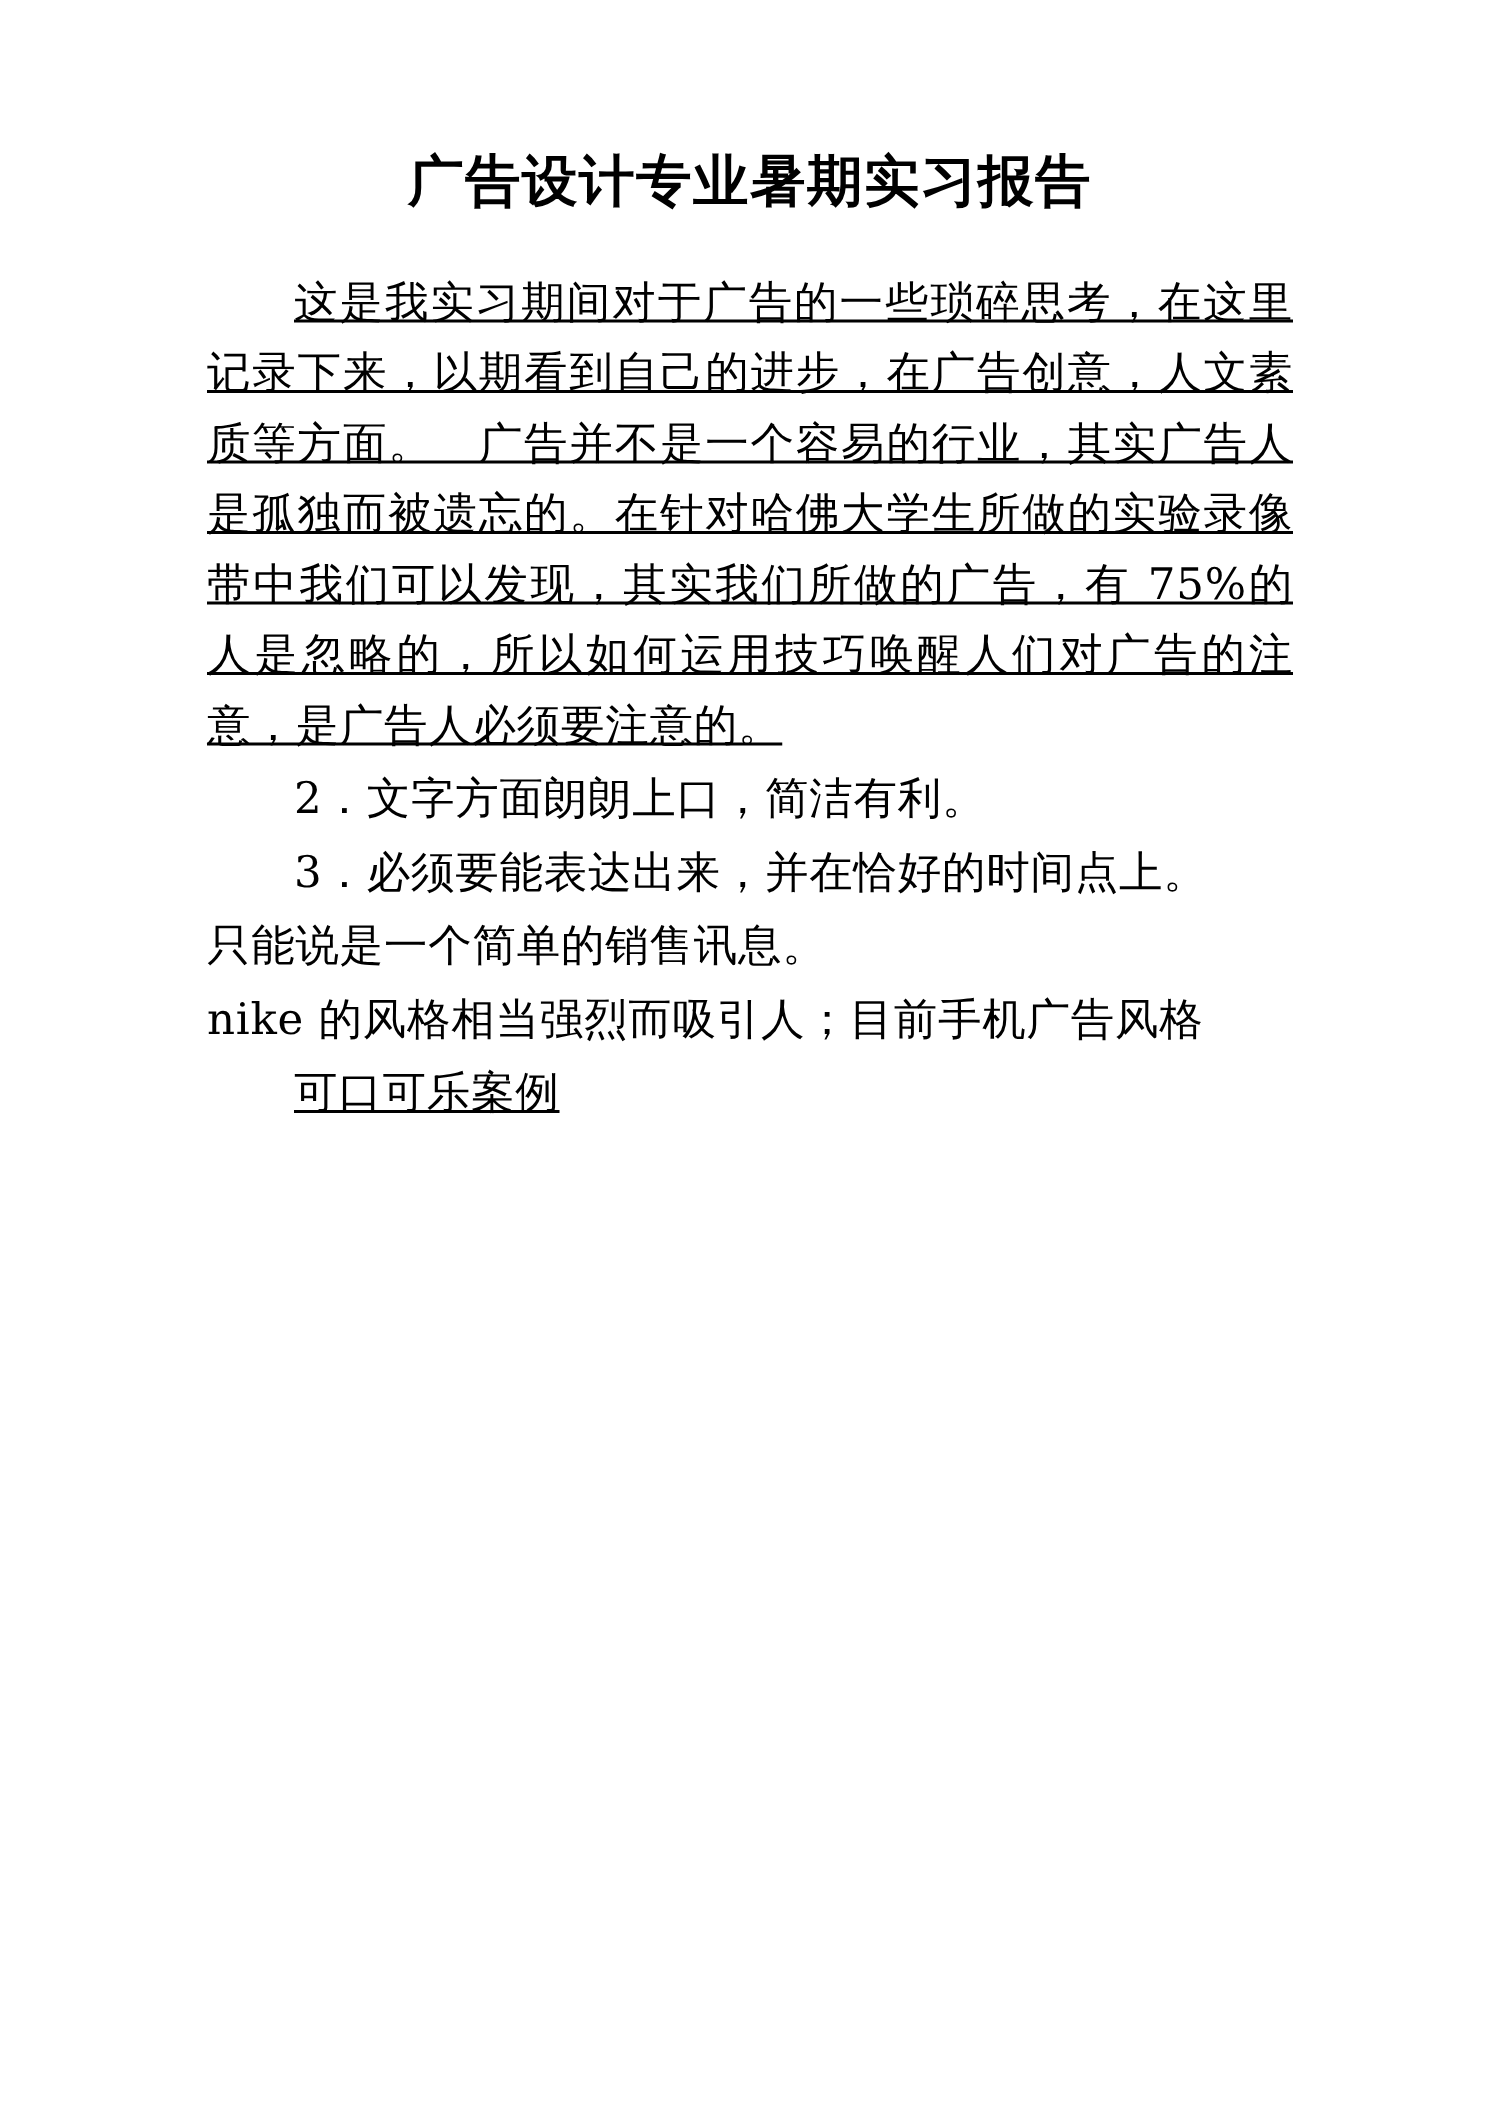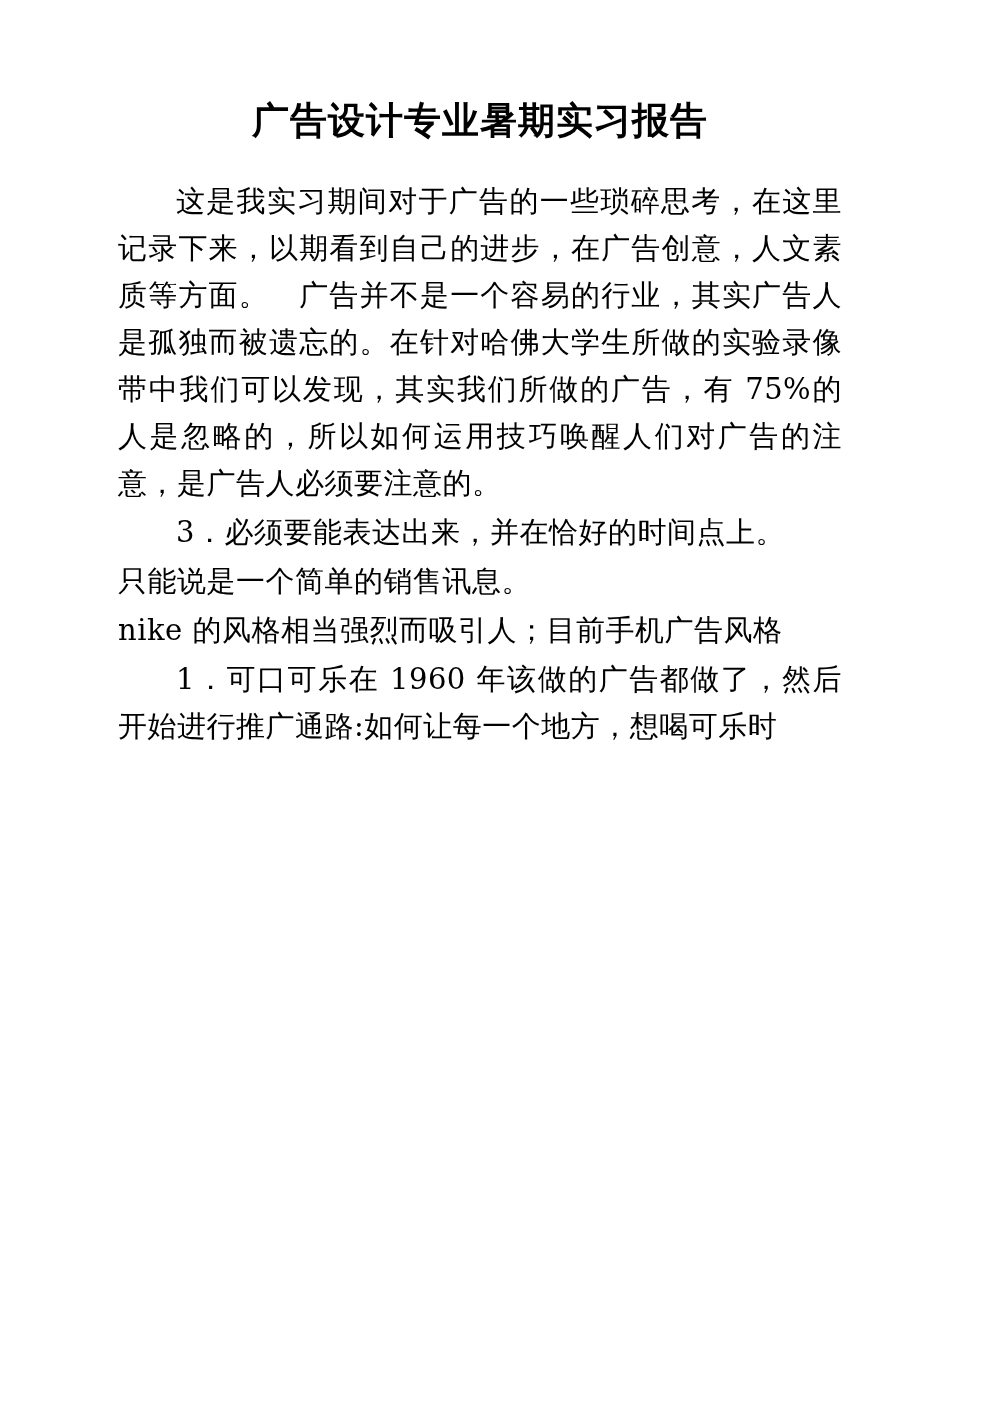--- a/index.html
+++ b/index.html
@@ -8,20 +8,21 @@
     background: #ffffff;
   }
   .page {
     width: 960px;
     height: 1404px;
     background: #ffffff;
     position: relative;
     box-sizing: border-box;
     padding: 0;
     overflow: hidden;
+    margin-left: 20px;
   }
   .doc-body {
     padding: 96px 118px 0 118px;
   }
   .doc-title {
     font-family: "DejaVu Serif", "Liberation Serif", serif;
     font-weight: bold;
     font-size: 37px;
     text-align: center;
     color: #000000;
@@ -34,34 +35,36 @@
     font-size: 29px;
     line-height: 1.62;
     color: #000000;
     margin: 0 0 2px 0;
     text-align: justify;
     text-justify: inter-ideograph;
     letter-spacing: 0.5px;
   }
   .para.indent {
     text-indent: 2em;
+    text-decoration: underline;
   }
   .para.list {
     text-indent: 2em;
   }
   .para.nowrapjust {
     text-align: left;
   }
 </style>
 </head>
 <body>
 
 <div class="page">
   <div class="doc-body">
     <h1 class="doc-title">广告设计专业暑期实习报告</h1>
 
     <p class="para indent">这是我实习期间对于广告的一些琐碎思考，在这里记录下来，以期看到自己的进步，在广告创意，人文素质等方面。　广告并不是一个容易的行业，其实广告人是孤独而被遗忘的。在针对哈佛大学生所做的实验录像带中我们可以发现，其实我们所做的广告，有 75%的人是忽略的，所以如何运用技巧唤醒人们对广告的注意，是广告人必须要注意的。</p>
+    <p class="para list">2．文字方面朗朗上口，简洁有利。</p>
     <p class="para list">3．必须要能表达出来，并在恰好的时间点上。</p>
     <p class="para nowrapjust">只能说是一个简单的销售讯息。</p>
     <p class="para nowrapjust">nike 的风格相当强烈而吸引人；目前手机广告风格</p>
-    <p class="para list">1．可口可乐在 1960 年该做的广告都做了，然后开始进行推广通路:如何让每一个地方，想喝可乐时</p>
+    <p class="para indent">可口可乐案例</p>
   </div>
 </div>
 
 </body></html>

